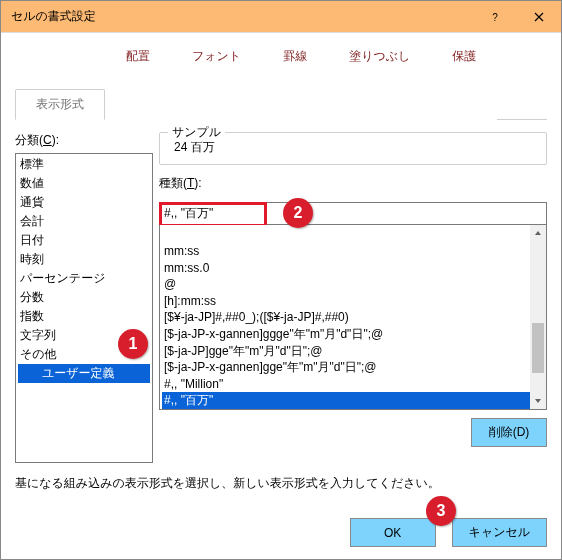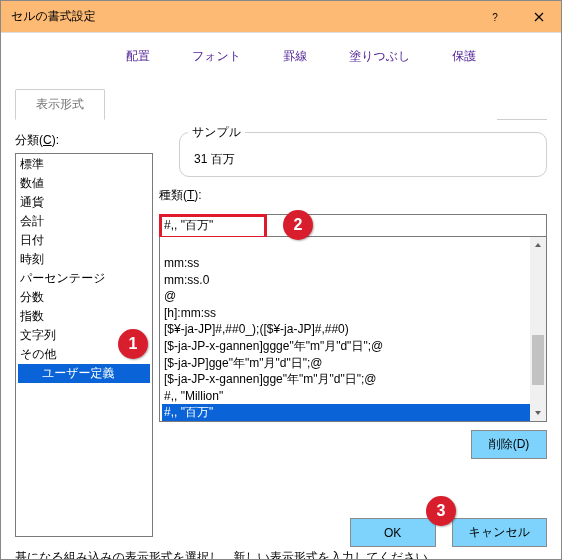--- a/index.html
+++ b/index.html
@@ -40,21 +40,21 @@
     position: relative;
   }
   .tabstrip::after {
     content: "";
     position: absolute;
     left: 14px; right: 14px; bottom: 0;
     border-bottom: 1px solid #cfcfcf;
   }
   .tab {
     padding: 6px 20px 6px 20px;
-    color: #4c1d95;
+    color: #7f1d1d;
     position: relative;
     z-index: 1;
     background: #fff;
   }
   .tab.active {
     border: 1px solid #cfcfcf;
     border-bottom: 1px solid #fff;
     border-radius: 2px 2px 0 0;
     color: #737373;
     margin-top: 48px;
@@ -63,42 +63,41 @@
   .content {
     display: flex;
     padding: 10px 14px 0 14px;
     gap: 6px;
   }
   .leftcol { width: 138px; display: flex; flex-direction: column; }
   .label { margin: 2px 0 4px 0; }
   .label .u { text-decoration: underline; }
   .catlist {
     border: 1px solid #7a7a7a;
-    height: 384px;
+    height: 310px;
     overflow: hidden;
     background: #fff;
     padding: 1px 2px;
   }
   .catlist .item {
     padding: 1px 2px;
     white-space: nowrap;
   }
   .catlist .item.sel {
     background: #0a64d8;
     color: #fff;
     padding-left: 24px;
   }
   .rightcol { flex: 1; display: flex; flex-direction: column; min-width: 0; }
   .groupframe {
     border: 1px solid #cfcfcf;
-    border-radius: 10px;
-    padding: 18px 8px 8px 8px;
+    border-radius: 2px;
+    padding: 6px 8px 8px 8px;
     margin-top: 14px;
     position: relative;
-    margin-left: 20px;
   }
   .groupframe .gtitle {
     position: absolute;
     top: -9px;
     left: 8px;
     background: #fff;
     padding: 0 4px;
     font-size: 12px;
   }
   .sampleval { font-size: 12px; padding-left: 6px; }
@@ -239,21 +238,21 @@
       <div class="item">文字列</div>
       <div class="item">その他</div>
       <div class="item sel">ユーザー定義</div>
       <div class="badge" style="left:102px; top:175px;">1</div>
     </div>
   </div>
 
   <div class="rightcol">
     <div class="groupframe" style="margin-top:2px;">
       <div class="gtitle">サンプル</div>
-      <div class="sampleval">31 百万</div>
+      <div class="sampleval">24 百万</div>
     </div>
 
     <div class="label" style="margin-top:10px;">
       <span>種類(</span><span class="u">T</span><span>):</span>
     </div>
 
     <div class="typeinput-wrap">
       <input class="typeinput" value="#,, &quot;百万&quot;" style="">
       <div class="typeinput-border"></div>
       <div class="badge" style="left:124px; top:-4px;">2</div>

